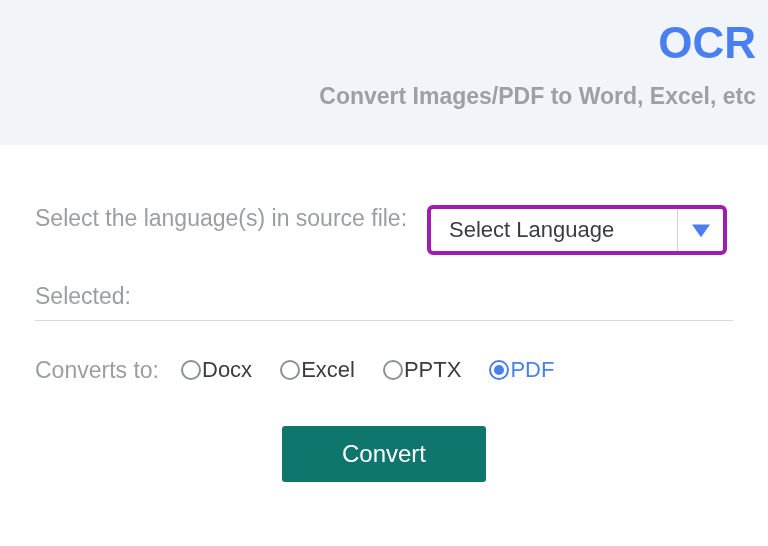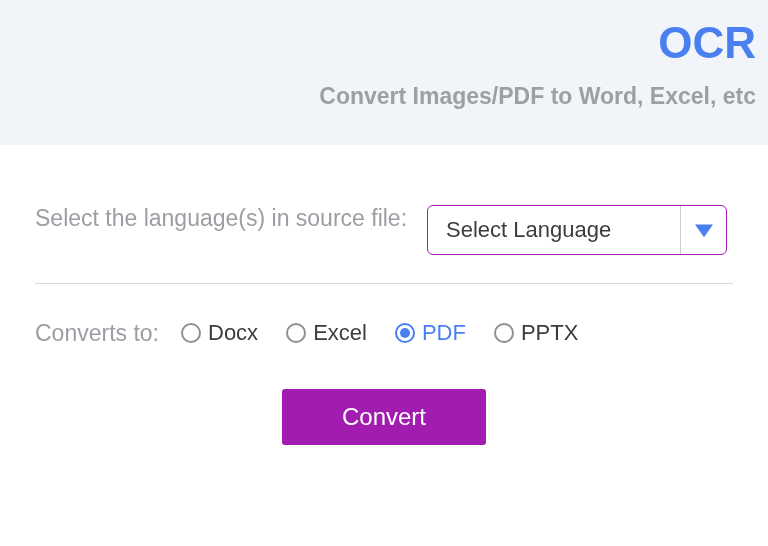--- a/index.html
+++ b/index.html
@@ -38,21 +38,21 @@
       align-items: flex-start;
       margin-bottom: 28px;
     }
     .label {
       font-size: 23px;
       color: #9a9ea3;
       margin-right: 20px;
     }
     .select-wrap {
       display: flex;
-      border: 1px solid #a21caf;
+      border: 4px solid #a21caf;
       border-radius: 6px;
       height: 50px;
       width: 300px;
       overflow: hidden;
     }
     .select-text {
       flex: 1;
       display: flex;
       align-items: center;
       padding: 0 18px;
@@ -89,21 +89,21 @@
       font-size: 23px;
       color: #9a9ea3;
     }
     .radio-group {
       display: flex;
       gap: 28px;
     }
     .radio-item {
       display: flex;
       align-items: center;
-      gap: 7px;
+      gap: 1px;
       cursor: pointer;
     }
     .radio-circle {
       width: 20px;
       height: 20px;
       border: 2px solid #8c9095;
       border-radius: 50%;
       display: flex;
       align-items: center;
       justify-content: center;
@@ -124,21 +124,21 @@
     }
     .radio-text.checked {
       color: #4a7ff0;
     }
     .button-row {
       margin-top: 42px;
       display: flex;
       justify-content: center;
     }
     .convert-btn {
-      background: #a21caf;
+      background: #0f766e;
       color: #ffffff;
       border: none;
       font-size: 24px;
       padding: 14px 60px;
       border-radius: 3px;
       cursor: pointer;
     }
   </style>
 </head>
 <body>
@@ -155,48 +155,51 @@
     <div class="select-wrap">
       <div class="select-text">Select Language</div>
       <div class="select-arrow">
         <svg viewBox="0 0 10 10">
             <polygon points="0,2 10,2 5,9"></polygon>
           </svg>
       </div>
     </div>
   </div>
 
+  <div class="row selected-row">
+    <span class="label">Selected:</span>
+  </div>
   <hr class="divider">
 
   <div class="formats-row">
     <span class="formats-label">Converts to:</span>
     <div class="radio-group">
 
       <label class="radio-item">
         <span class="radio-circle"></span>
         <span class="radio-text">Docx</span>
       </label>
 
       <label class="radio-item">
         <span class="radio-circle"></span>
         <span class="radio-text">Excel</span>
+      </label>
+
+      <label class="radio-item">
+        <span class="radio-circle"></span>
+        <span class="radio-text">PPTX</span>
       </label>
 
       <label class="radio-item">
         <span class="radio-circle checked">
           <span class="radio-dot"></span>
         </span>
         <span class="radio-text checked">PDF</span>
       </label>
 
-      <label class="radio-item">
-        <span class="radio-circle"></span>
-        <span class="radio-text">PPTX</span>
-      </label>
-
 
     </div>
   </div>
 
   <div class="button-row">
     <button class="convert-btn">Convert</button>
   </div>
 
 </div>
 

